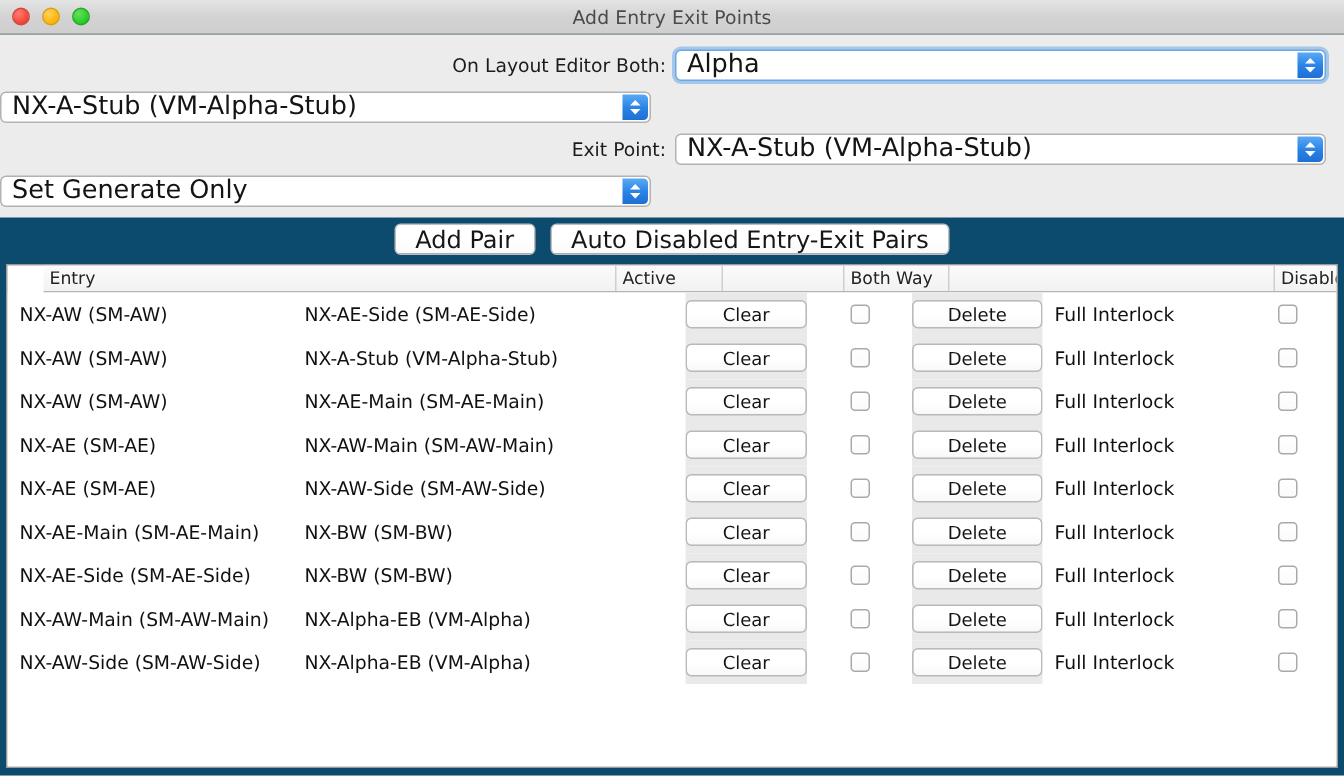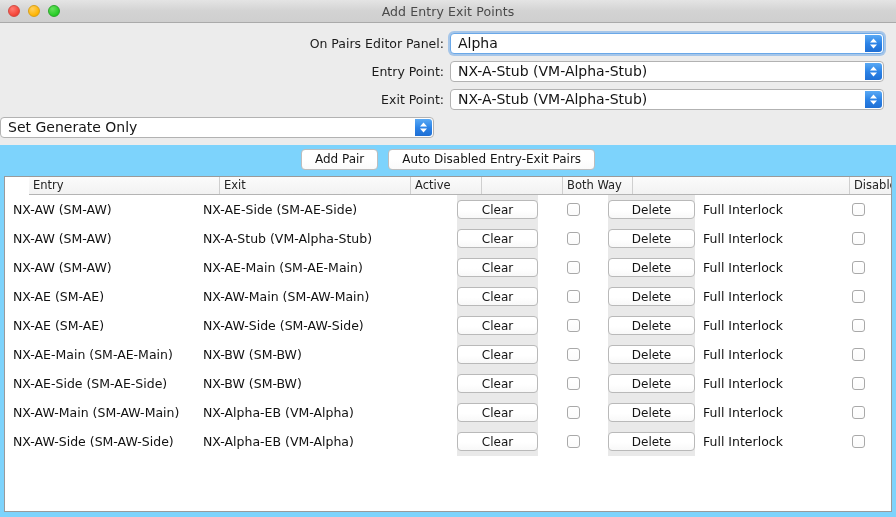--- a/index.html
+++ b/index.html
@@ -11,21 +11,21 @@
     height: 517px;
     overflow: hidden;
     background: #ececec;
     font-family: "DejaVu Sans", "Liberation Sans", sans-serif;
     -webkit-font-smoothing: antialiased;
   }
   .window {
     position: relative;
     width: 896px;
     height: 517px;
-    background: #7dd3fc;
+    background: #0c4a6e;
     display: flex;
     flex-direction: column;
   }
 
   
   .titlebar {
     position: relative;
     height: 22px;
     flex: 0 0 22px;
     background: linear-gradient(to bottom, #e4e4e4 0%, #d3d3d3 50%, #cfcfcf 100%);
@@ -89,21 +89,21 @@
     box-sizing: border-box;
     display: flex;
     align-items: center;
   }
   .combo.focused {
     border-color: #6aa8e8;
     box-shadow: 0 0 0 2px rgba(110,168,232,0.55);
   }
   .combo-value {
     padding-left: 7px;
-    font-size: 14px;
+    font-size: 17px;
     color: #141414;
     white-space: nowrap;
     overflow: hidden;
   }
   .stepper {
     position: absolute;
     right: 1px;
     top: 1px;
     bottom: 1px;
     width: 17px;
@@ -126,21 +126,21 @@
     justify-content: center;
     gap: 10px;
     padding-bottom: 3px;
   }
   .push-btn {
     height: 21px;
     padding: 0 13px;
     background: linear-gradient(to bottom, #ffffff 0%, #ffffff 50%, #fafafa 100%);
     border: 1px solid #bdbdbd;
     border-radius: 4px;
-    font-size: 12px;
+    font-size: 16px;
     font-family: "DejaVu Sans", "Liberation Sans", sans-serif;
     color: #161616;
     display: flex;
     align-items: center;
     justify-content: center;
     white-space: nowrap;
     cursor: default;
     box-sizing: border-box;
   }
 
@@ -237,35 +237,34 @@
     <div class="traffic">
       <div class="light close"></div>
       <div class="light min"></div>
       <div class="light max"></div>
     </div>
     <div class="title-text">Add Entry Exit Points</div>
   </div>
 
   <div class="form-area">
       <div class="form-row">
-        <div class="form-label">On Pairs Editor Panel:</div>
+        <div class="form-label">On Layout Editor Both:</div>
         <div class="combo focused">
           <div class="combo-value">Alpha</div>
           <div class="stepper">
             <svg width="9" height="5" viewBox="0 0 9 5">
               <path d="M4.5 0.6 L8 4.4 L1 4.4 Z" fill="#ffffff"></path>
             </svg>
             <svg width="9" height="5" viewBox="0 0 9 5">
               <path d="M4.5 4.4 L1 0.6 L8 0.6 Z" fill="#ffffff"></path>
             </svg>
           </div>
         </div>
       </div>
       <div class="form-row">
-        <div class="form-label">Entry Point:</div>
         <div class="combo">
           <div class="combo-value">NX-A-Stub (VM-Alpha-Stub)</div>
           <div class="stepper">
             <svg width="9" height="5" viewBox="0 0 9 5">
               <path d="M4.5 0.6 L8 4.4 L1 4.4 Z" fill="#ffffff"></path>
             </svg>
             <svg width="9" height="5" viewBox="0 0 9 5">
               <path d="M4.5 4.4 L1 0.6 L8 0.6 Z" fill="#ffffff"></path>
             </svg>
           </div>
@@ -301,21 +300,20 @@
     </div>
 
   <div class="button-bar">
     <div class="push-btn">Add Pair</div>
     <div class="push-btn">Auto Disabled Entry-Exit Pairs</div>
   </div>
 
   <div class="table-wrap">
     <div class="tbl-header">
         <div class="th first" style="left: 0px; width: 190px;">Entry</div>
-        <div class="th" style="left: 190px; width: 191px;">Exit</div>
         <div class="th" style="left: 381px; width: 71px;">Active</div>
         <div class="th" style="left: 452px; width: 81px;"></div>
         <div class="th" style="left: 533px; width: 70px;">Both Way</div>
         <div class="th" style="left: 603px; width: 87px;"></div>
         <div class="th" style="left: 820px; width: 66px;">Disabled</div>
       </div>
     <div class="tbl-body">
         <div class="row">
           <div class="cell text" style="left: 0px; width: 190px;">NX-AW (SM-AW)</div>
           <div class="cell text" style="left: 190px; width: 191px;">NX-AE-Side (SM-AE-Side)</div>

